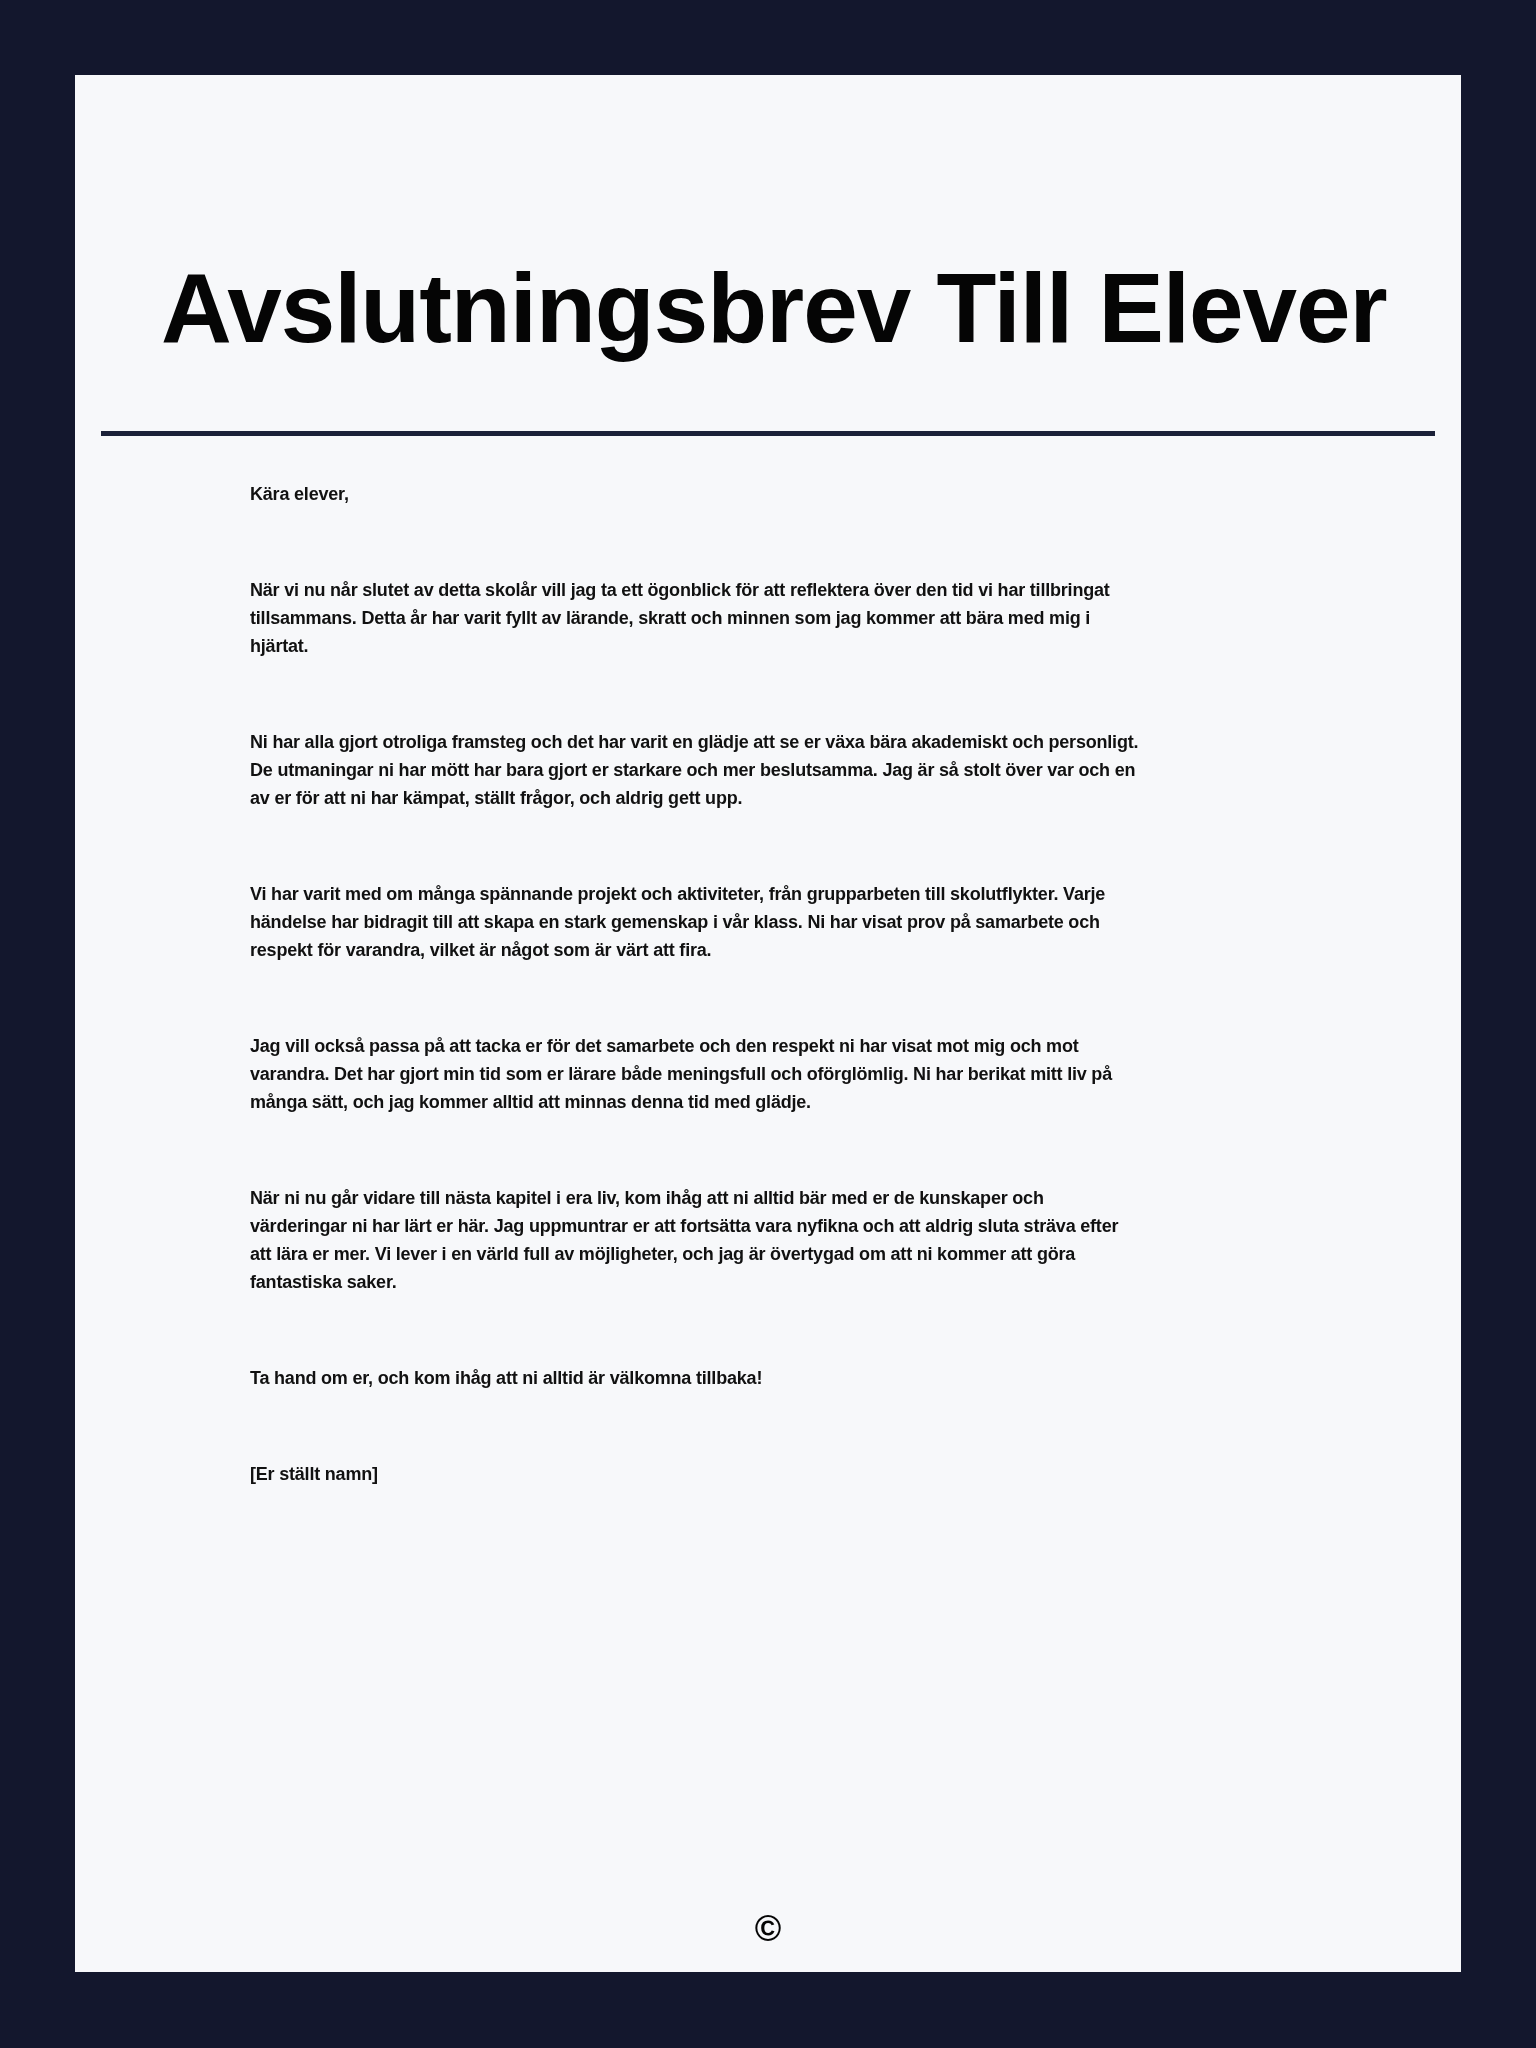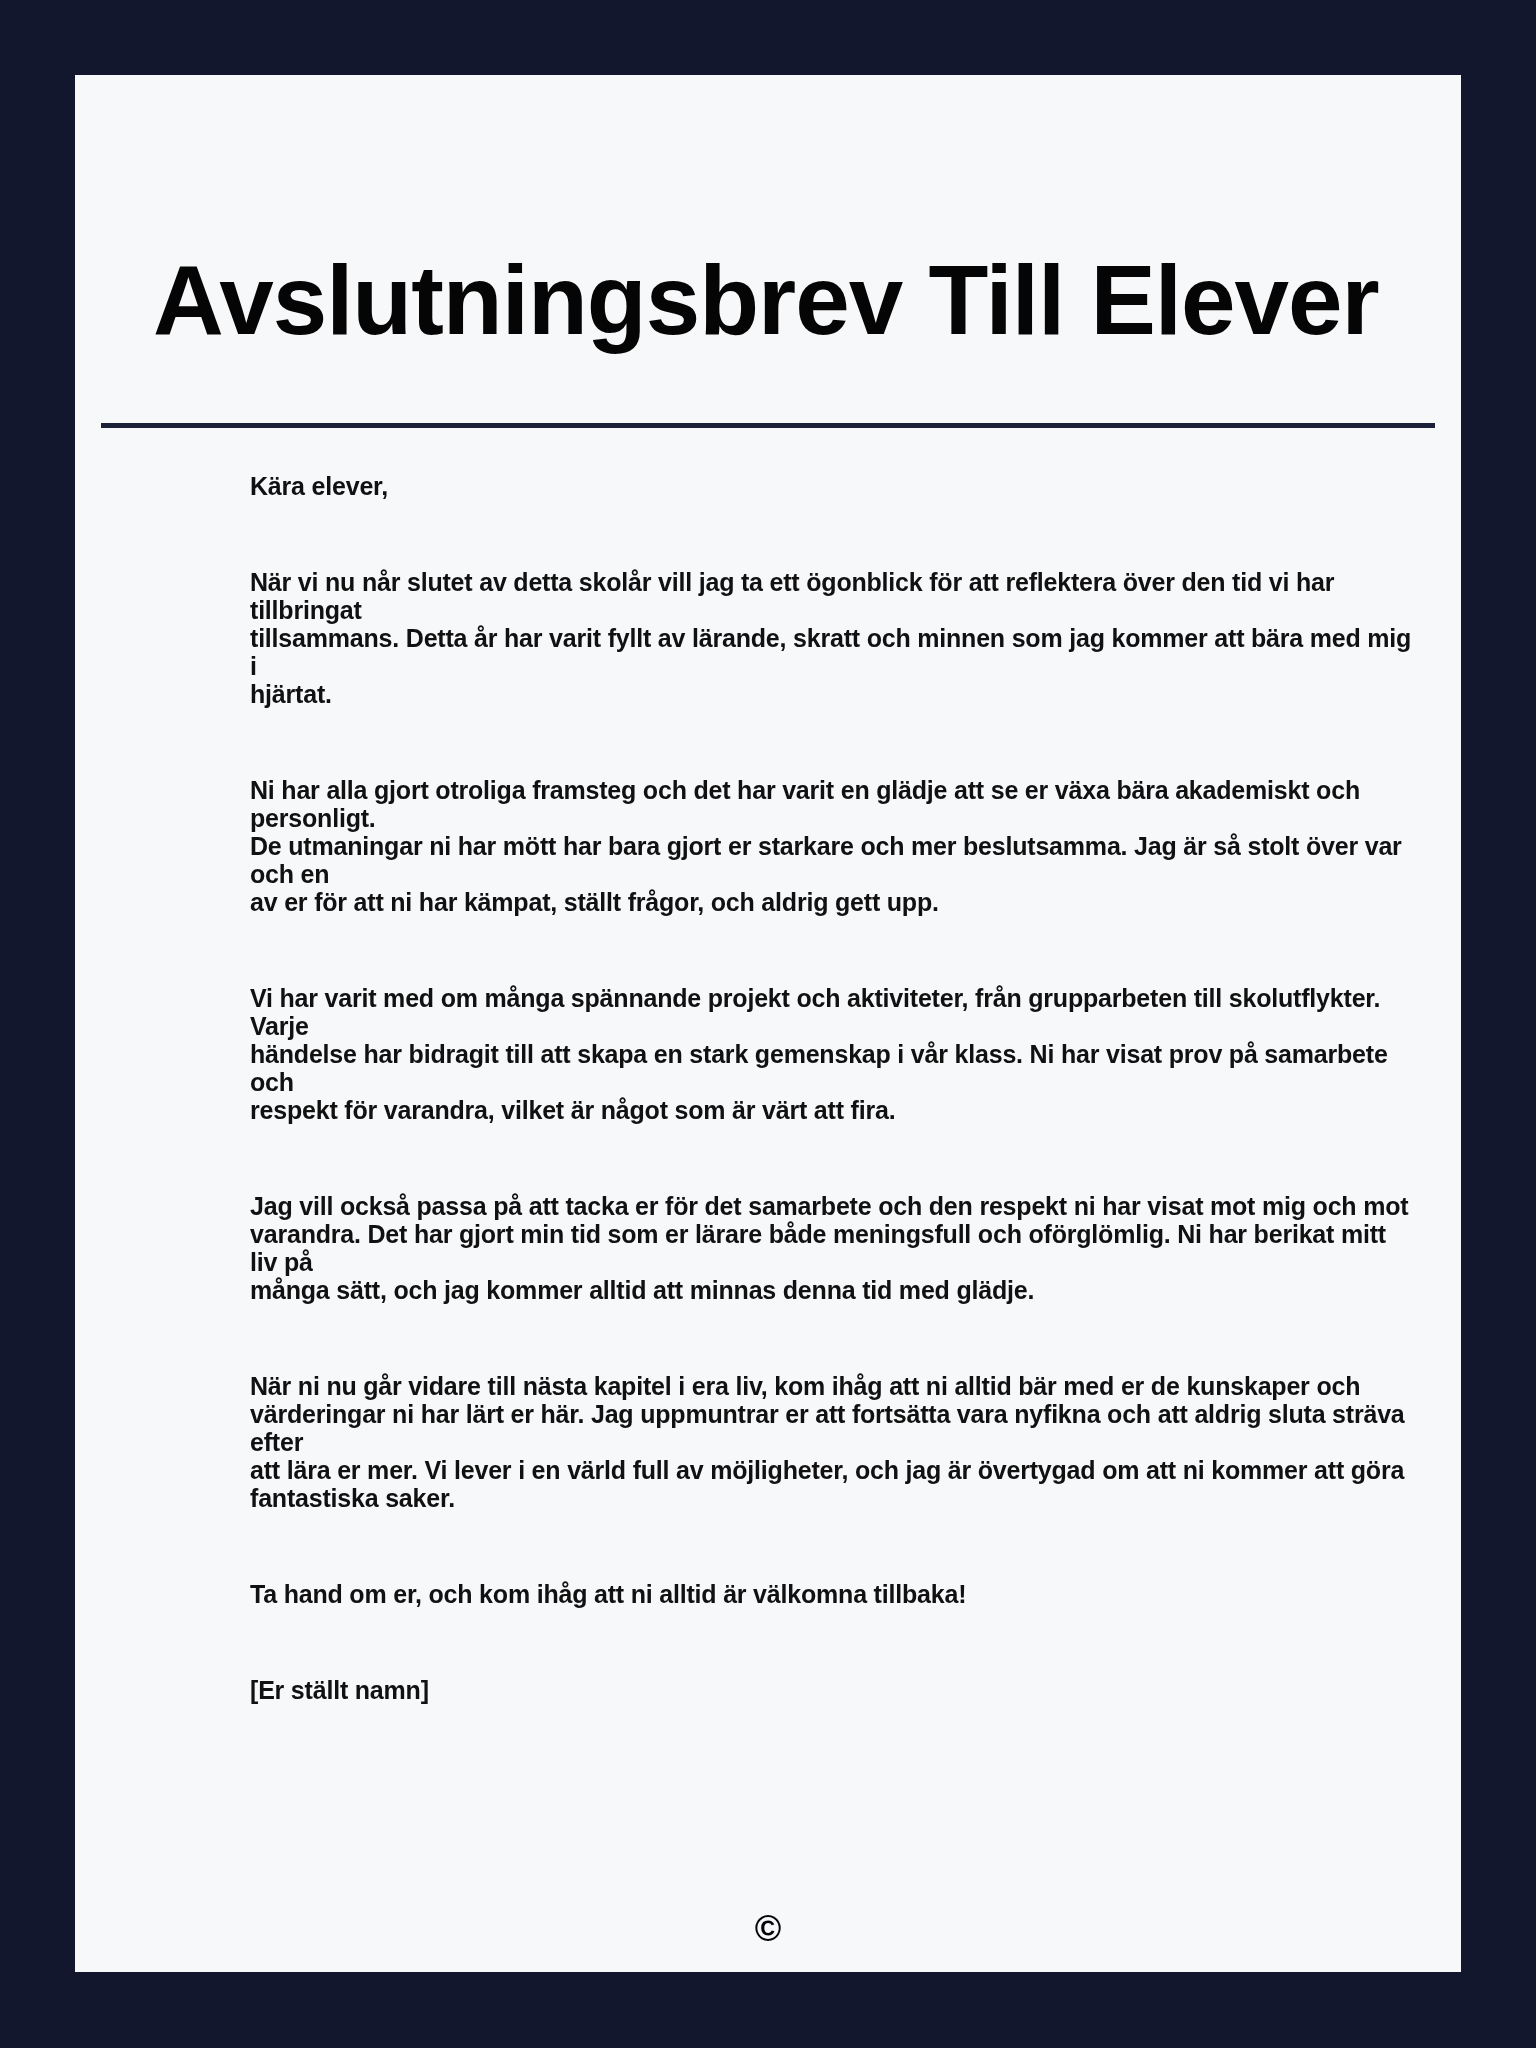--- a/index.html
+++ b/index.html
@@ -21,39 +21,39 @@
   }
   .page{
     position:absolute;
     left:75px;
     top:75px;
     width:1386px;
     height:1897px;
     background: var(--page);
   }
   .doc-title{
-    margin:4px;
+    margin:12px;
     padding:172px 40px 0 74px;
     font-size:98px;
     line-height:1;
     font-weight:bold;
     color:#050505;
     letter-spacing:-1px;
     white-space:nowrap;
   }
   .divider{
     height:5px;
     background: var(--divider);
     margin:74px 26px 0 26px;
     border:none;
   }
   .letter{
     margin:44px 45px 16px 175px;
     color: var(--text);
-    font-size:25px;
+    font-size:18px;
     font-weight:bold;
     line-height:28px;
     letter-spacing:-0.2px;
   }
   .para{
     margin:0 0 68px 0;
     white-space:pre-line;
   }
   .footer-mark{
     position:absolute;

